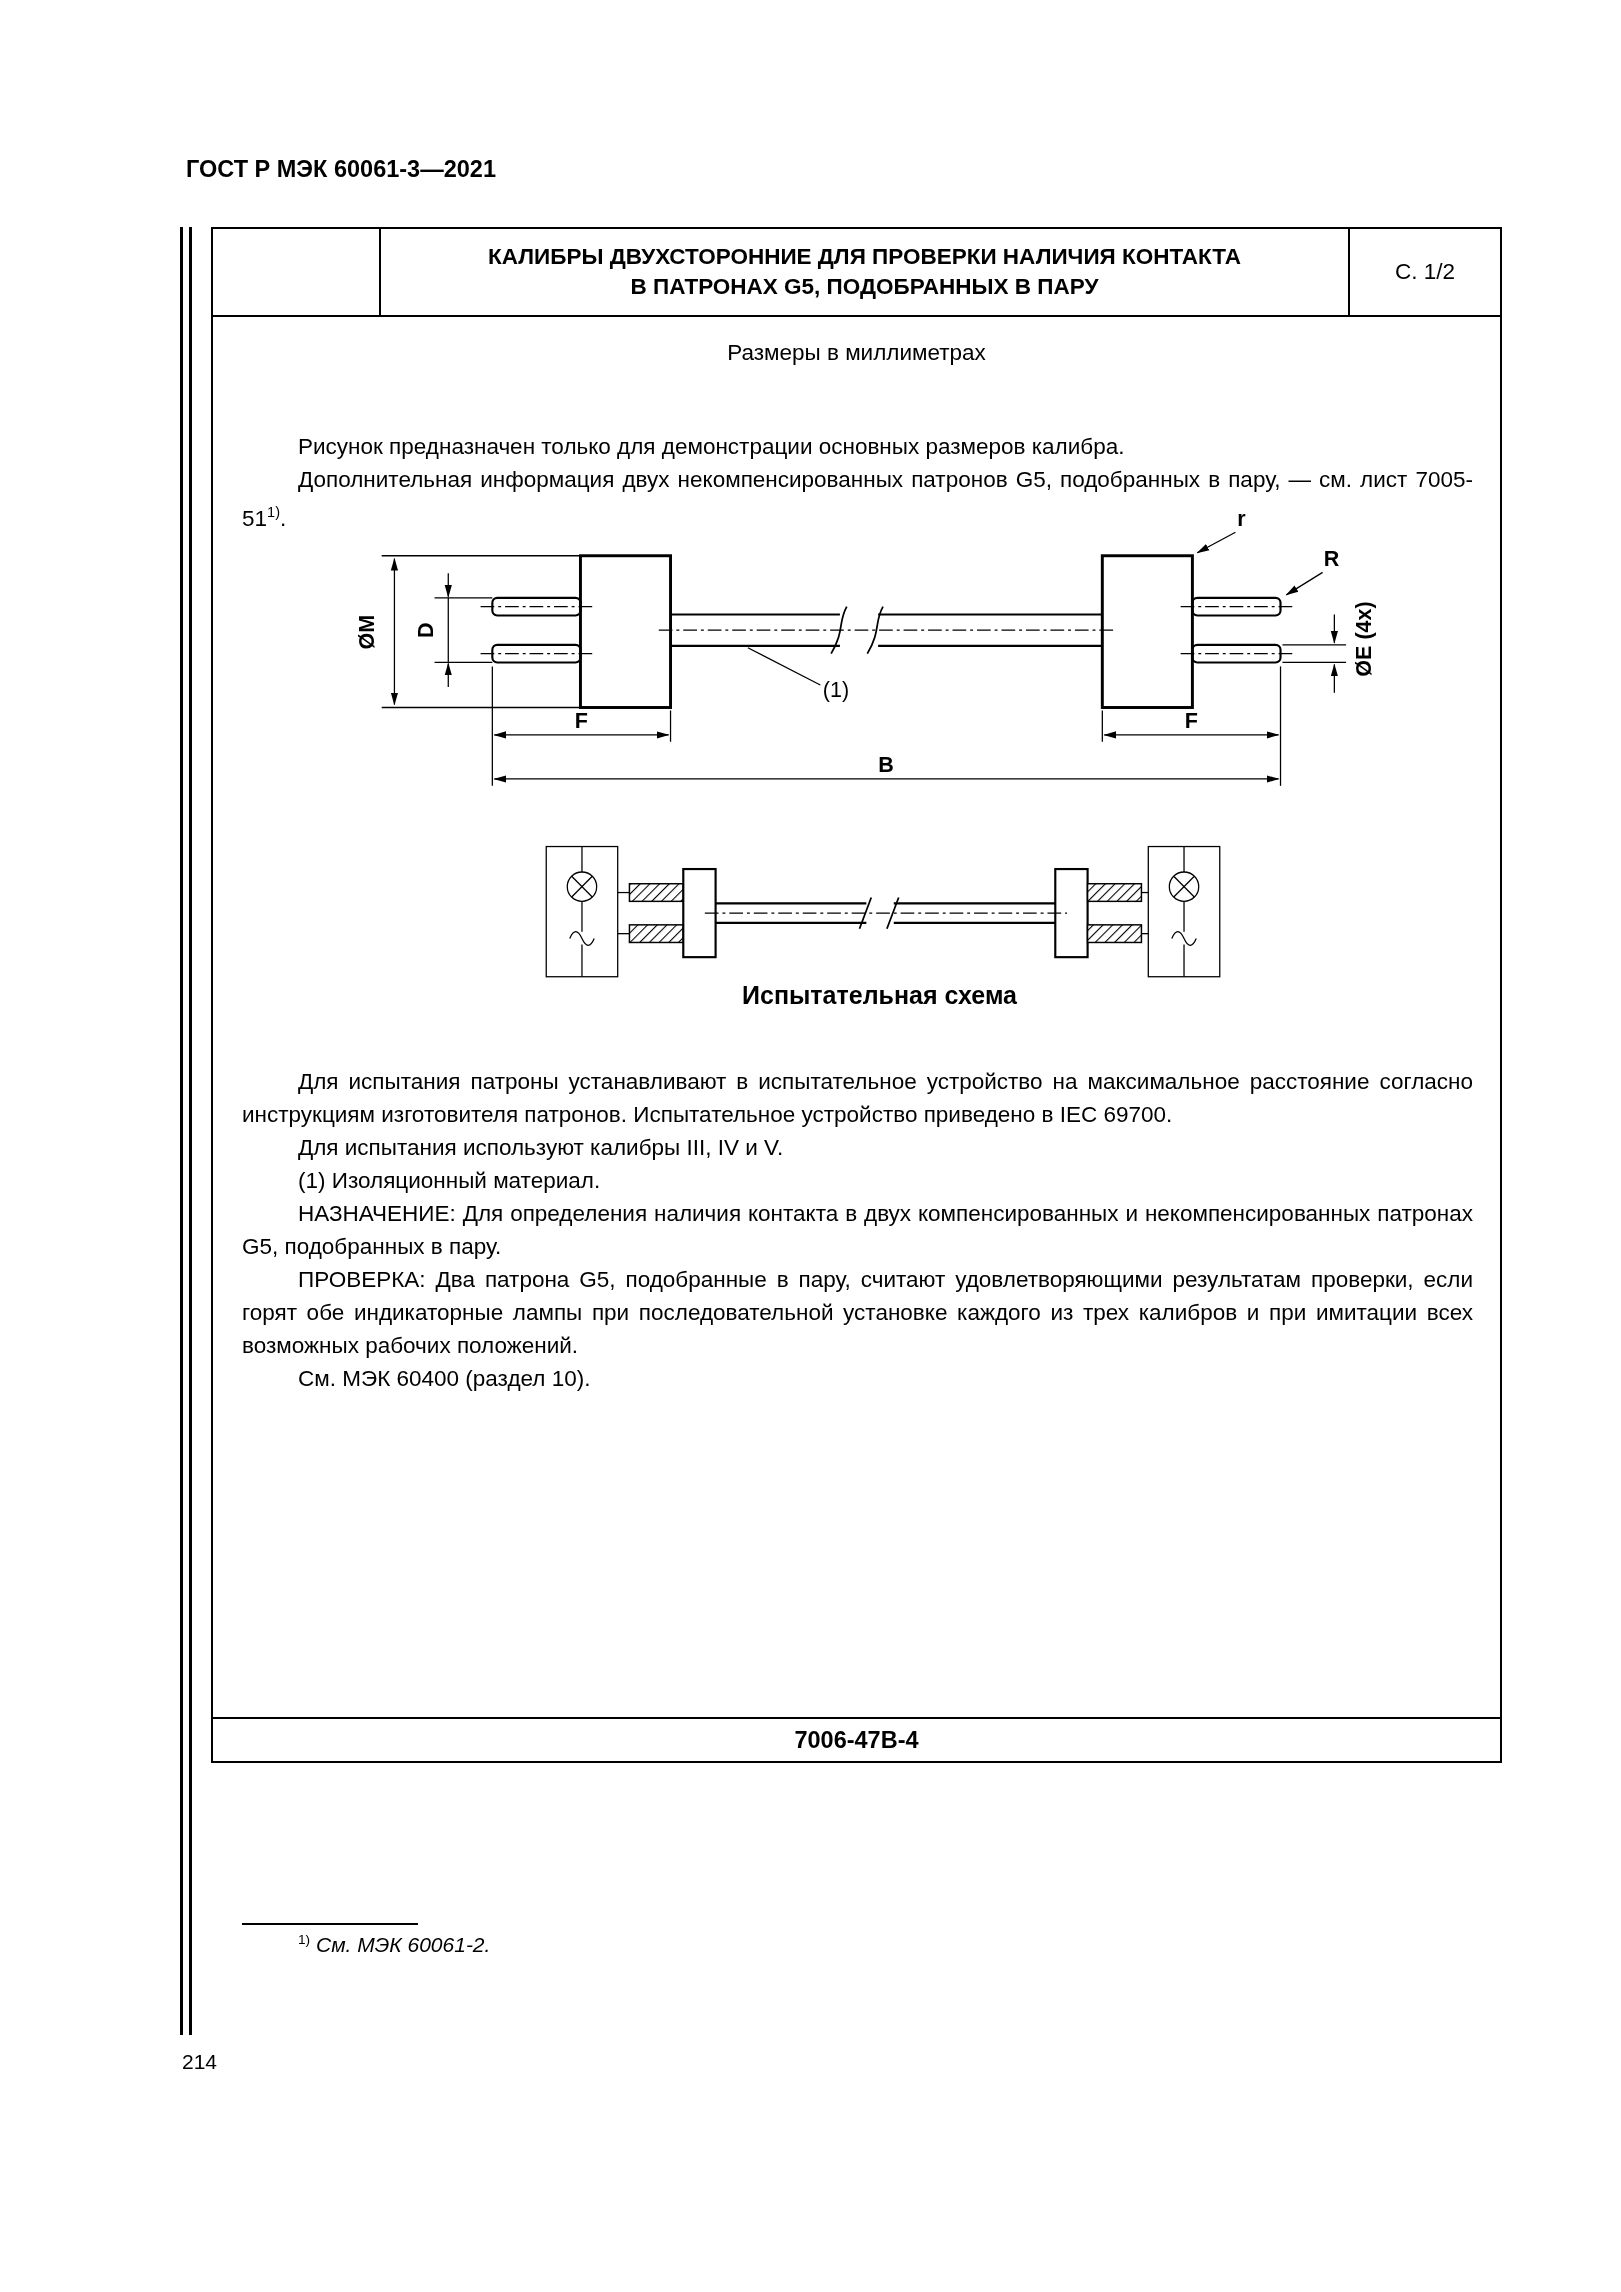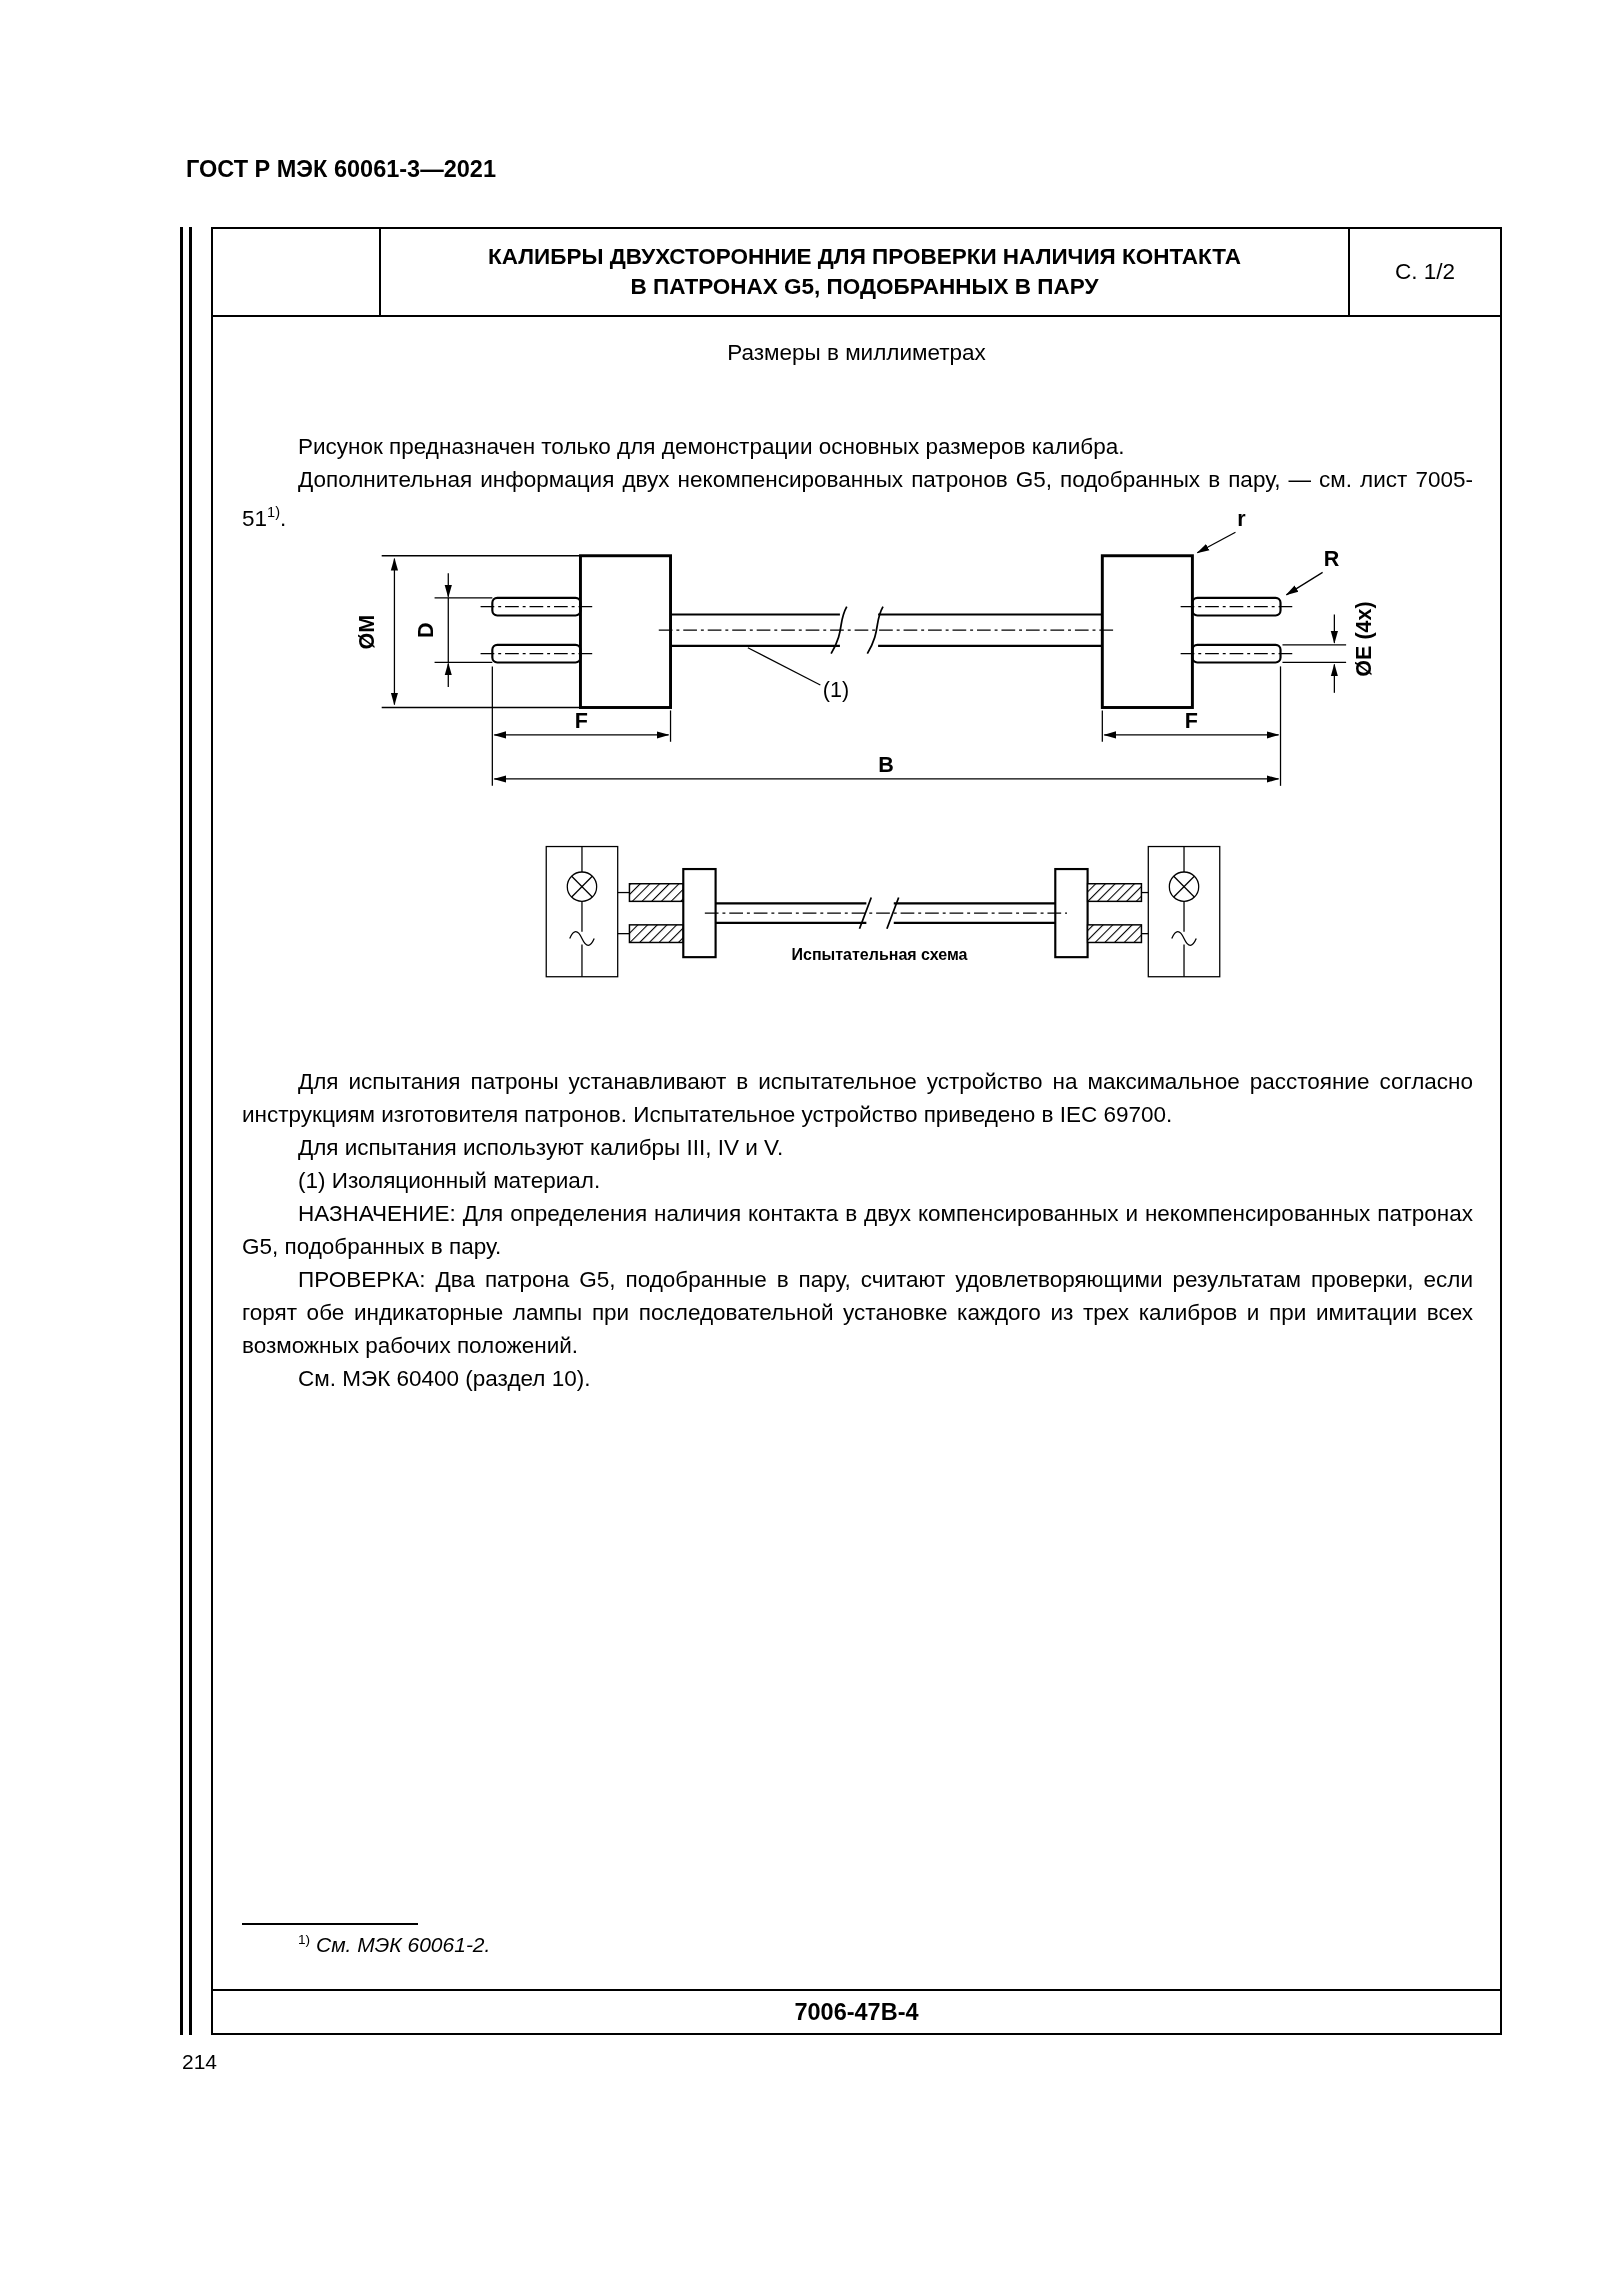--- a/index.html
+++ b/index.html
@@ -4,38 +4,38 @@
 <style>
   html,body{margin:0;padding:0;}
   body{
     width:1621px;height:2293px;background:#ffffff;position:relative;
     font-family:"Liberation Sans",sans-serif;color:#000;
     -webkit-font-smoothing:antialiased;
   }
   .abs{position:absolute;}
   .vrule{position:absolute;background:#000;width:2.5px;}
   #frame{
-    position:absolute;left:211px;top:227px;width:1291px;height:1808px;
+    position:absolute;left:211px;top:227px;width:1291px;height:1536px;
     border:2.5px solid #000;box-sizing:border-box;background:#fff;padding-left:19px;
   }
   .frame-header{
     position:absolute;left:0;top:0;width:100%;height:88px;
     border-bottom:2.5px solid #000;box-sizing:border-box;display:flex;
   }
   .hdr-left{width:168px;border-right:2.5px solid #000;box-sizing:border-box;}
   .hdr-title{
     flex:1;border-right:2.5px solid #000;box-sizing:border-box;
     display:flex;flex-direction:column;justify-content:center;align-items:center;
     font-weight:bold;font-size:22.5px;line-height:30px;text-align:center;
   }
   .hdr-ref{width:150px;display:flex;align-items:center;justify-content:center;font-size:22.5px;}
   .units{position:absolute;left:0;top:111px;width:100%;text-align:center;font-size:22.5px;}
   .textcol{position:absolute;left:29px;width:1231px;font-size:22.5px;line-height:33px;}
   .textcol p{margin:0;text-indent:56px;text-align:justify;}
-  .caption{position:absolute;left:49px;top:717px;width:1235px;text-align:center;font-weight:bold;font-size:16px;}
+  .caption{position:absolute;left:49px;top:752px;width:1235px;text-align:center;font-weight:bold;font-size:25px;}
   .footnote-rule{position:absolute;left:29px;top:1694px;width:176px;border-top:2.5px solid #000;}
   .footnote{position:absolute;left:29px;top:1703px;width:1231px;font-size:21px;padding-left:56px;box-sizing:border-box;}
   .footnote .fn-text{font-style:italic;}
   .frame-footer{
     position:absolute;left:0;bottom:0;width:100%;height:44px;border-top:2.5px solid #000;
     box-sizing:border-box;display:flex;align-items:center;justify-content:center;
     font-weight:bold;font-size:23.5px;
   }
   .doc-header{position:absolute;left:186px;top:156px;font-weight:bold;font-size:23.5px;}
   .page-num{position:absolute;left:182px;top:2050px;font-size:21px;}

